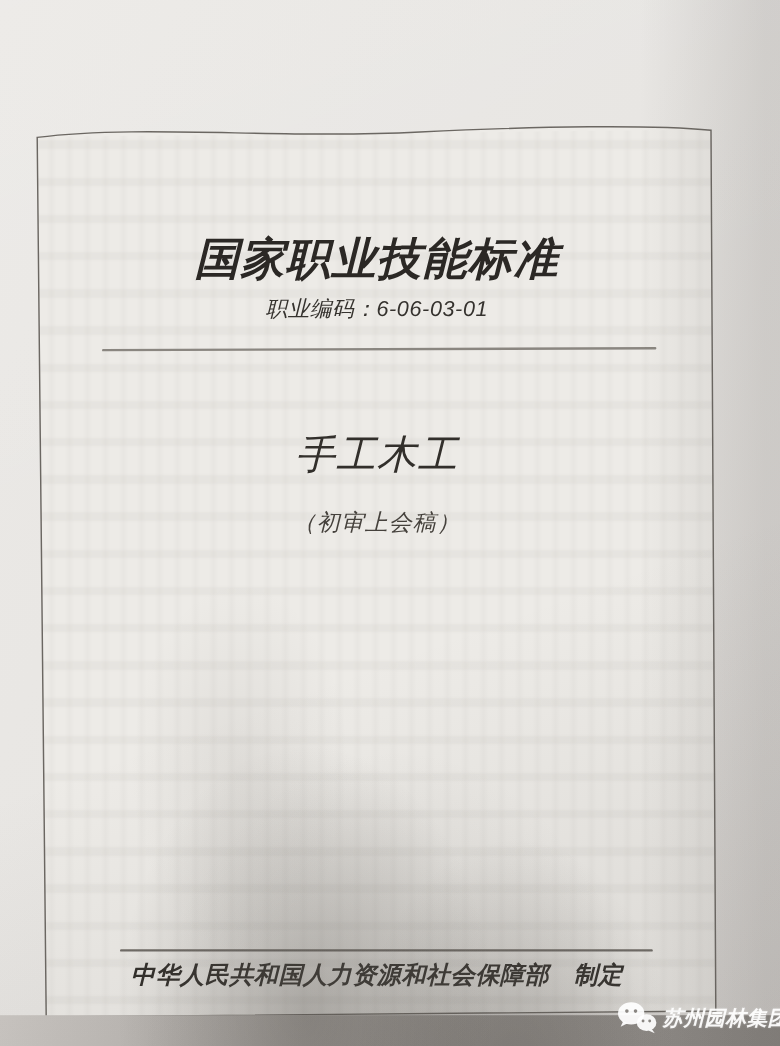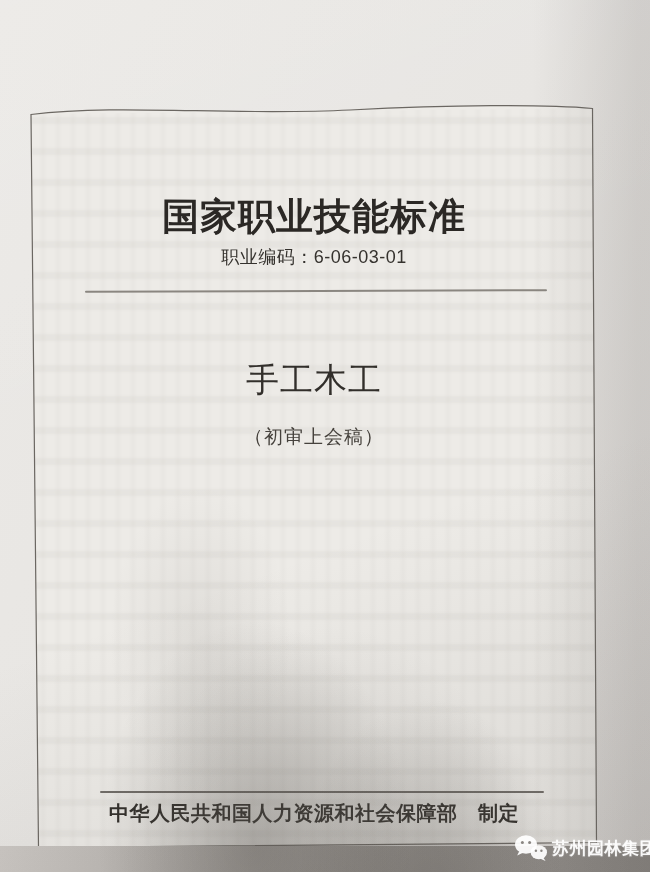--- a/index.html
+++ b/index.html
@@ -4,20 +4,21 @@
 <style>
   html,body{margin:0;padding:0;background:#cfccc9;}
   .photo{
     position:relative;
     width:650px;height:872px;
     overflow:hidden;
     background:
       linear-gradient(160deg, rgba(255,255,255,0.10) 0%, rgba(255,255,255,0) 45%),
       linear-gradient(115deg, #ebe9e6 0%, #e7e5e2 55%, #dcd9d6 100%);
     font-family:"Liberation Serif","DejaVu Serif",serif;
+    font-style:italic;
   }
   .frame-svg{position:absolute;left:0;top:0;}
   .text-layer{position:absolute;left:33px;top:0;width:562px;height:872px;}
   .text-block{position:absolute;left:0;width:562px;text-align:center;line-height:1;}
   .doc-title{top:198px;font-size:37px;font-weight:700;color:#2b2825;letter-spacing:1px;}
   .doc-code{top:248px;font-size:18px;font-family:"Liberation Sans","DejaVu Sans",sans-serif;
             color:#35322e;letter-spacing:0.5px;}
   .rule{position:absolute;border-radius:1px;}
   .rule-top{left:52px;top:290px;width:462px;height:2px;background:#8a8680;transform:rotate(-0.2deg);}
   .doc-subject{top:364px;font-size:33px;font-weight:500;color:#322f2b;letter-spacing:1px;}

